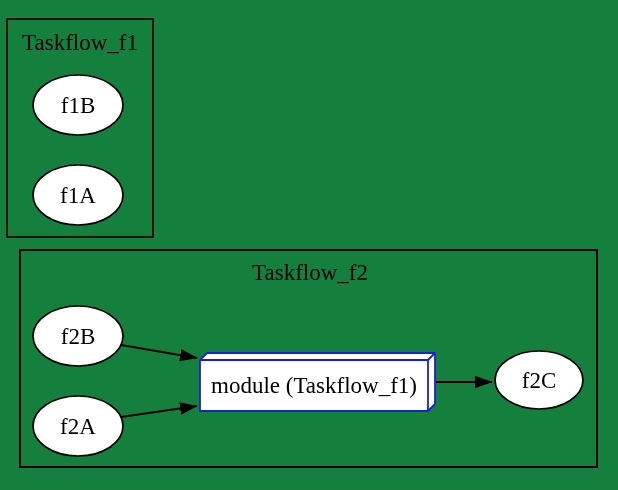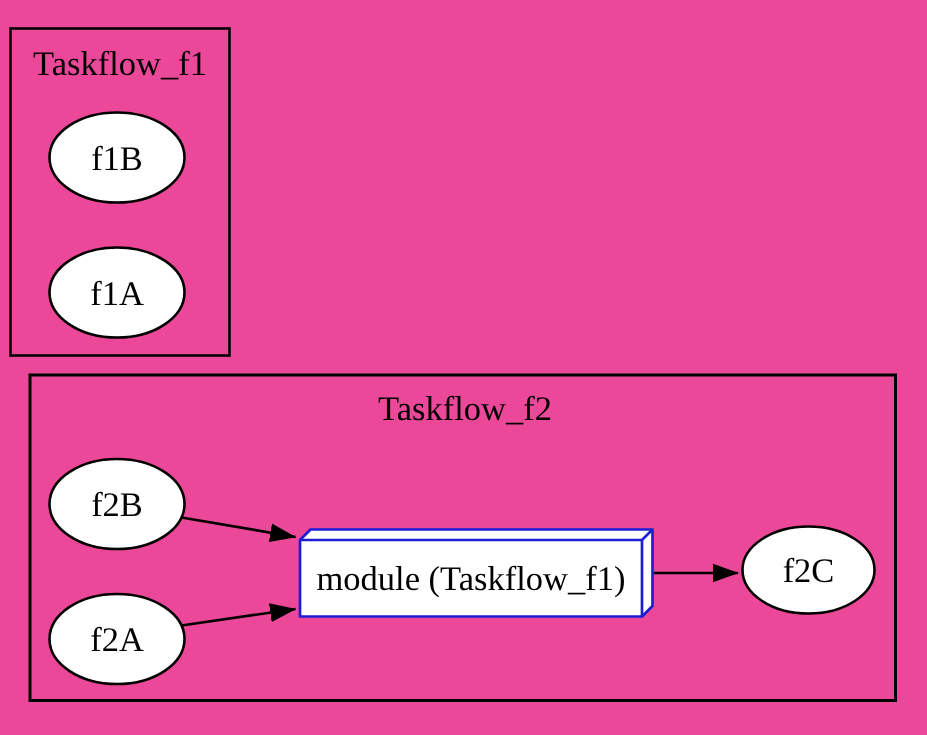--- a/index.html
+++ b/index.html
@@ -4,21 +4,21 @@
 <style>
   html, body {
     margin: 0;
     padding: 0;
     background: #ffffff;
   }
   .canvas {
     position: relative;
     width: 618px;
     height: 490px;
-    background: #ec4899;
+    background: #15803d;
     overflow: hidden;
   }
   svg text {
     font-family: "Liberation Serif", "DejaVu Serif", serif;
     font-size: 23px;
     fill: #000000;
   }
   svg .cluster-box {
     fill: none;
     stroke: #000000;

